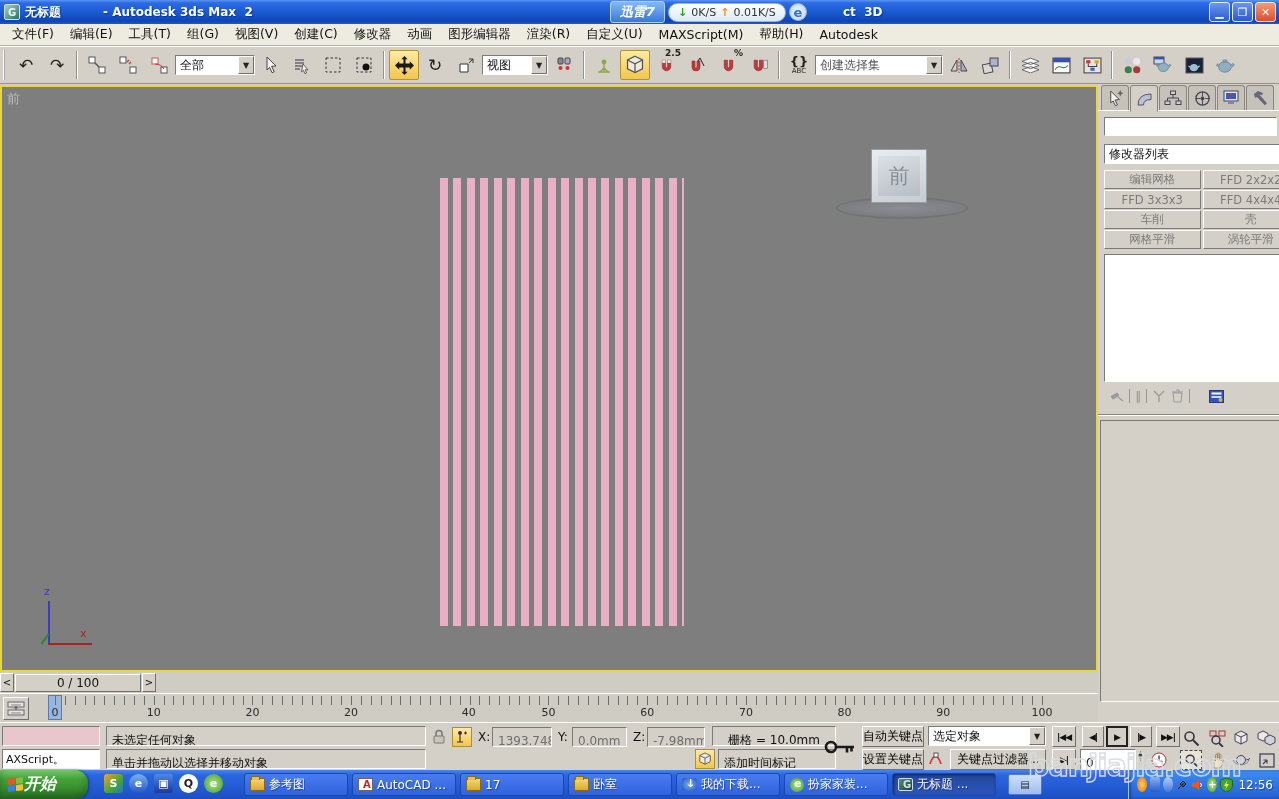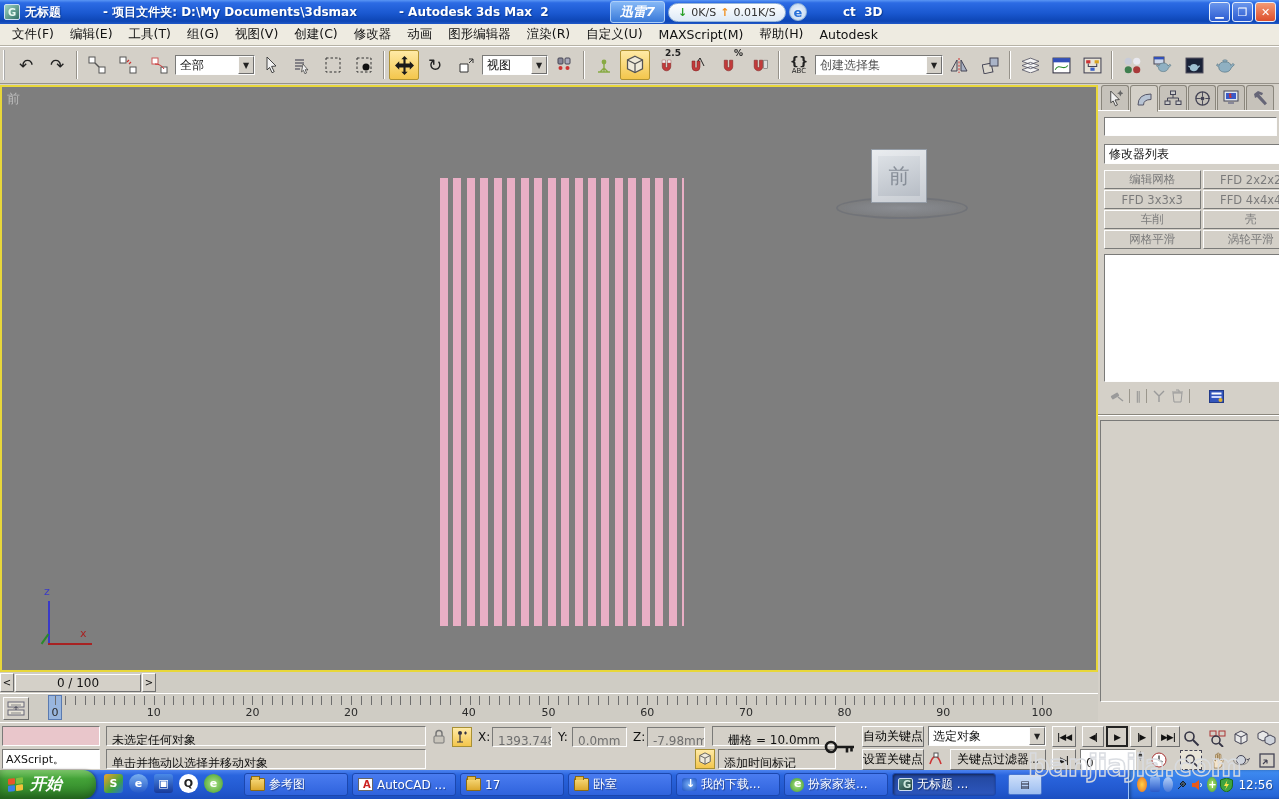--- a/index.html
+++ b/index.html
@@ -103,24 +103,24 @@
   .sfield{background:#d4d0c8;color:#111;font-size:12px;line-height:19px;padding:4px 5px;overflow:hidden;white-space:nowrap}
   .gray{color:#6e6e6e}
   .ybtn{background:linear-gradient(#ffeaa6,#f3c64c);border:1px solid #a89034;display:flex;align-items:center;justify-content:center}
   .sbtn{display:flex;align-items:center;justify-content:center;font-size:12px;white-space:nowrap}
   .pbk{font-size:9px;font-weight:bold;letter-spacing:-1px}
   .spin{display:flex;flex-direction:column;font-size:6px;line-height:5px;color:#222}
 
   
   .tbar{position:absolute;left:0;top:770px;width:1279px;height:29px;
     background:linear-gradient(180deg,#4b82ef 0%,#2a65de 18%,#2157cd 75%,#1b4ec0 100%)}
-  .start{position:absolute;left:0;top:0;width:96px;height:29px;border-radius:0 13px 13px 0;
+  .start{position:absolute;left:0;top:0;width:88px;height:29px;border-radius:0 13px 13px 0;
     background:linear-gradient(180deg,#7ec96c 0%,#44a338 30%,#32872a 80%,#2b7a24 100%);
     box-shadow:1px 0 3px rgba(0,0,0,.4),inset 0 -4px 8px rgba(0,0,0,.25);
-    display:flex;align-items:center;gap:6px;padding-left:8px;color:#fff;font-style:italic;font-weight:bold;font-size:16px}
+    display:flex;align-items:center;padding-left:8px;color:#fff;font-style:italic;font-weight:bold;font-size:16px}
   .wflag{width:16px;height:14px;display:grid;grid-template-columns:7px 7px;grid-template-rows:6px 6px;gap:1px;transform:skewY(-6deg)}
   .wflag i{border-radius:1px}
   .ql{position:absolute;left:104px;top:4px;display:flex;gap:6px;align-items:center}
   .qlicon{width:19px;height:19px;border-radius:3px;display:flex;align-items:center;justify-content:center;color:#fff;font-size:11px;font-weight:bold}
   .tasks{position:absolute;left:244px;top:3px;display:flex;gap:4px}
   .taskbtn{width:104px;height:23px;border-radius:3px;border:1px solid #1b47ae;
     background:linear-gradient(#4a7cf0,#2f63dd);display:flex;align-items:center;gap:4px;padding:0 5px;color:#fff;font-size:12px}
   .taskbtn.active{background:linear-gradient(#23479e,#2c56bd);box-shadow:inset 1px 1px 3px rgba(0,0,0,.5)}
   .tlabel{white-space:nowrap;overflow:hidden;text-shadow:1px 1px 1px rgba(0,0,0,.4)}
   .ticon16{width:15px;height:13px;flex:0 0 auto;position:relative}
@@ -146,21 +146,20 @@
   svg{display:block}
 </style>
 </head>
 <body>
 
 <div class="screen">
 
   <div class="titlebar">
     <span class="app-ico">G</span>
     <span class="ttl">无标题</span>
-    <span class="ttl" style="margin-left:42px">- 项目文件夹: D:\My Documents\3dsmax</span>
     <span class="ttl" style="margin-left:42px">- Autodesk 3ds Max  2</span>
     <div class="thunder">
       <span class="th-tab">迅雷7</span>
       <span class="th-pill">
         <span class="arr-dn">↓</span>
         <span>0K/S</span>
         <span class="arr-up">↑</span>
         <span>0.01K/S</span>
       </span>
       <span class="th-ie">e</span>

